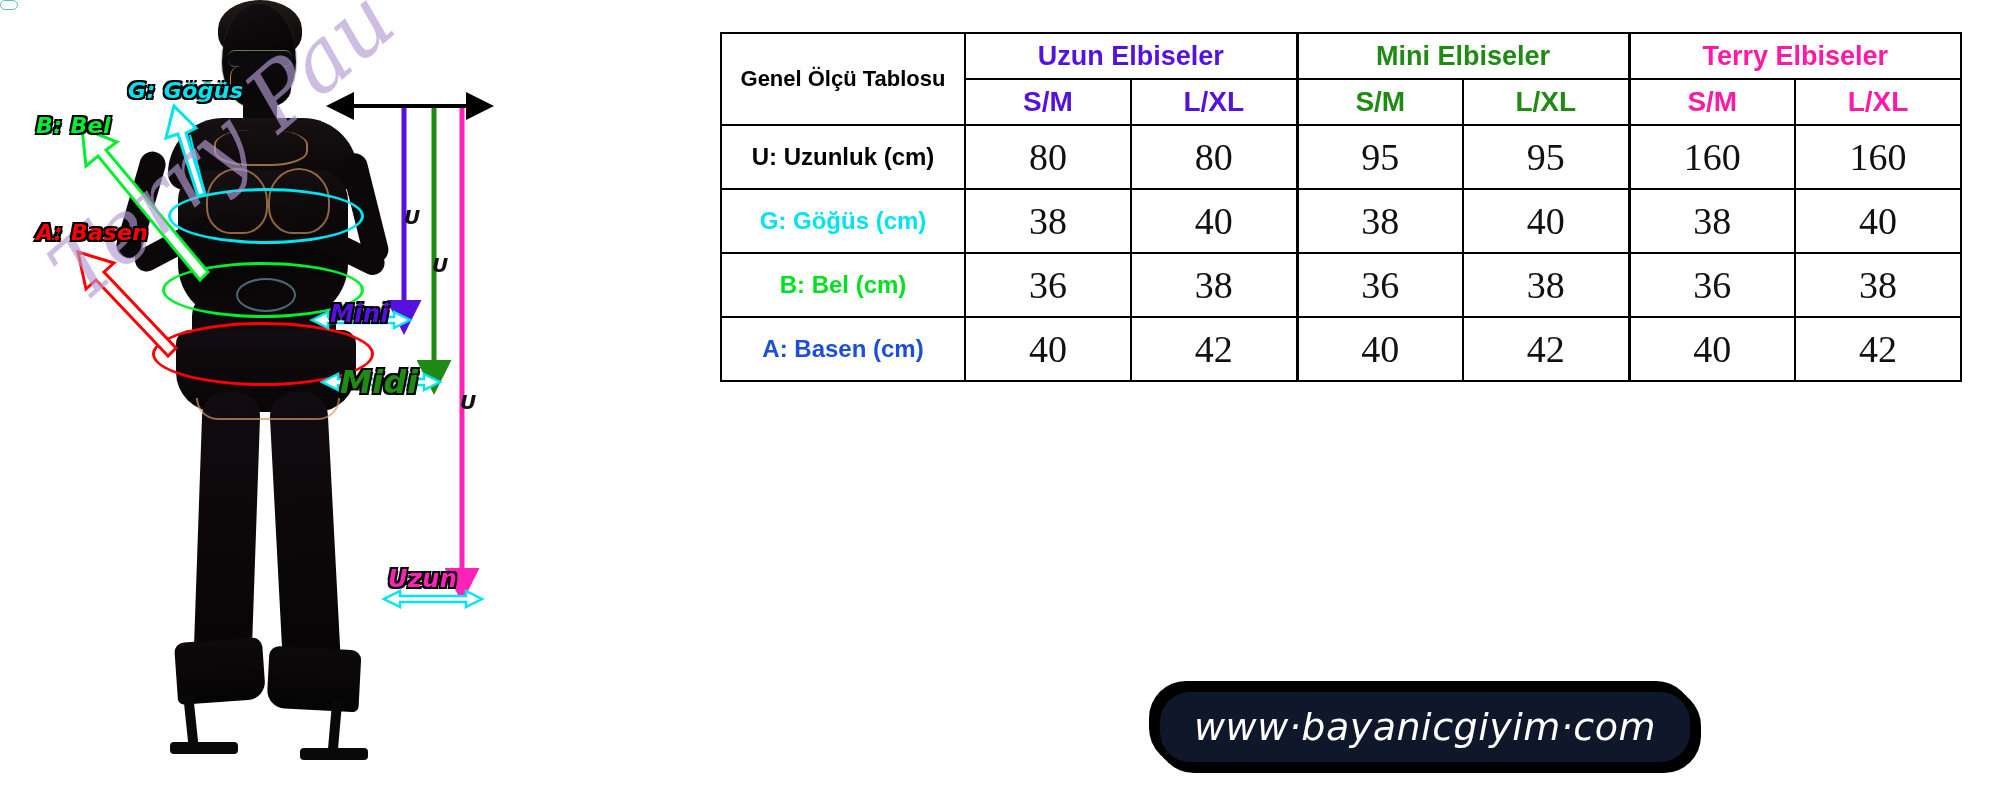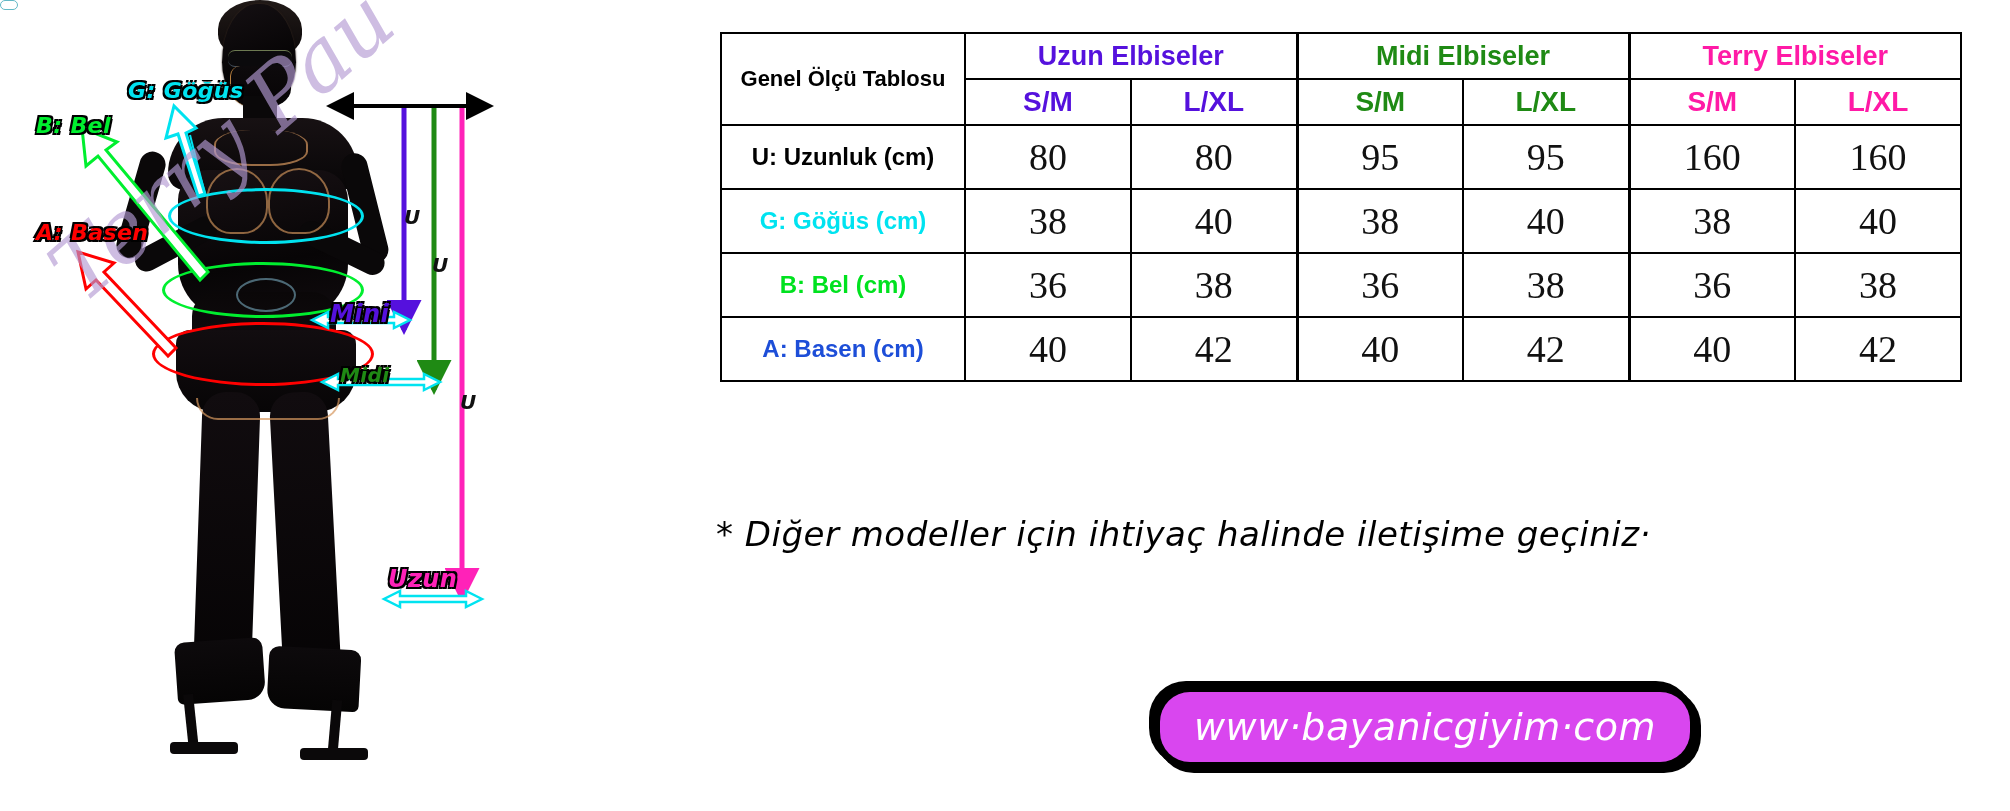--- a/index.html
+++ b/index.html
@@ -71,21 +71,21 @@
   #ell-basen{left:152px;top:322px;width:216px;height:58px;border:3px solid #ff0000;}
 
   
   .fig-label{position:absolute;font-family:"DejaVu Sans",sans-serif;font-weight:bold;font-style:italic;
         font-size:22px;white-space:nowrap;letter-spacing:.4px;}
   #lbl-gogus{left:128px;top:78px;color:#00e3f0;text-shadow:-2px -2px 0 #000,2px -2px 0 #000,-2px 2px 0 #000,2px 2px 0 #000,0 0 2px #000;}
   #lbl-bel{left:36px;top:113px;color:#00ef2f;text-shadow:-2px -2px 0 #000,2px -2px 0 #000,-2px 2px 0 #000,2px 2px 0 #000;}
   #lbl-basen{left:36px;top:220px;color:#ff0000;text-shadow:-2px -2px 0 #000,2px -2px 0 #000,-2px 2px 0 #000,2px 2px 0 #000;}
   #lbl-mini{left:330px;top:300px;color:#5511dd;font-size:24px;
         text-shadow:-2px -2px 0 #000,2px -2px 0 #000,-2px 2px 0 #000,2px 2px 0 #000;}
-  #lbl-midi{left:340px;top:363px;color:#1f8a14;font-size:20px;
+  #lbl-midi{left:340px;top:363px;color:#1f8a14;font-size:32px;
         text-shadow:-2px -2px 0 #000,2px -2px 0 #000,-2px 2px 0 #000,2px 2px 0 #000;}
   #lbl-uzun{left:388px;top:565px;color:#ff22b8;font-size:24px;
         text-shadow:-2px -2px 0 #000,2px -2px 0 #000,-2px 2px 0 #000,2px 2px 0 #000;}
 
   .u-mark{position:absolute;font-family:"DejaVu Sans",sans-serif;font-style:italic;font-weight:bold;
         font-size:20px;color:#111;}
   #u-mini{left:404px;top:205px;}
   #u-midi{left:432px;top:253px;}
   #u-uzun{left:460px;top:390px;}
 
@@ -121,21 +121,21 @@
   .vsep-strong{border-left:3px solid #000 !important;}
 
   
   .note{position:absolute;font-family:"DejaVu Sans",sans-serif;font-style:italic;font-size:34px;
         color:#000;white-space:nowrap;letter-spacing:.5px;}
   #note1{left:56px;top:452px;}
   #note2{left:56px;top:514px;}
   #note3{left:56px;top:576px;}
 
   
-  #url-badge{position:absolute;left:500px;top:692px;height:58px;padding:6px 34px;background:#d946ef;
+  #url-badge{position:absolute;left:500px;top:692px;height:58px;padding:6px 34px;background:#0f172a;
         border-radius:30px;display:flex;align-items:center;justify-content:center;
         box-shadow:0 0 0 7px #000, 4px 4px 0 7px #000, -4px -4px 0 7px #000;}
   #url-text{font-family:"DejaVu Sans",sans-serif;font-style:italic;font-size:38px;color:#fff;
         white-space:nowrap;letter-spacing:.5px;}
 </style>
 </head>
 <body>
 
 <div id="root">
 
@@ -256,21 +256,21 @@
           <col style="width:166px">
         <col style="width:166px">
           <col style="width:166px">
           <col style="width:166px">
           <col style="width:166px">
       </colgroup>
       <tbody>
         <tr>
           <td class="corner" rowspan="2">Genel Ölçü Tablosu</td>
           <td class="grp c-mini" colspan="2">Uzun Elbiseler</td>
-          <td class="grp c-midi vsep-strong" colspan="2">Midi Elbiseler</td>
+          <td class="grp c-midi vsep-strong" colspan="2">Mini Elbiseler</td>
           <td class="grp c-uzun vsep-strong" colspan="2">Terry Elbiseler</td>
         </tr>
         <tr>
           <td class="sz c-mini">S/M</td>
           <td class="sz c-mini">L/XL</td>
           <td class="sz c-midi vsep-strong">S/M</td>
           <td class="sz c-midi">L/XL</td>
           <td class="sz c-uzun vsep-strong">S/M</td>
           <td class="sz c-uzun">L/XL</td>
         </tr>
@@ -310,19 +310,18 @@
           <td class="val">40</td>
           <td class="val">42</td>
           <td class="val vsep-strong">40</td>
           <td class="val">42</td>
           <td class="val vsep-strong">40</td>
           <td class="val">42</td>
         </tr>
       </tbody>
     </table>
 
-    <div class="note" id="note2">* Diğer modeller için ihtiyaç halinde iletişime geçiniz·</div>
 
     <div id="url-badge">
       <span id="url-text">www·bayanicgiyim·com</span>
     </div>
   </div>
 </div>
 
 </body></html>

